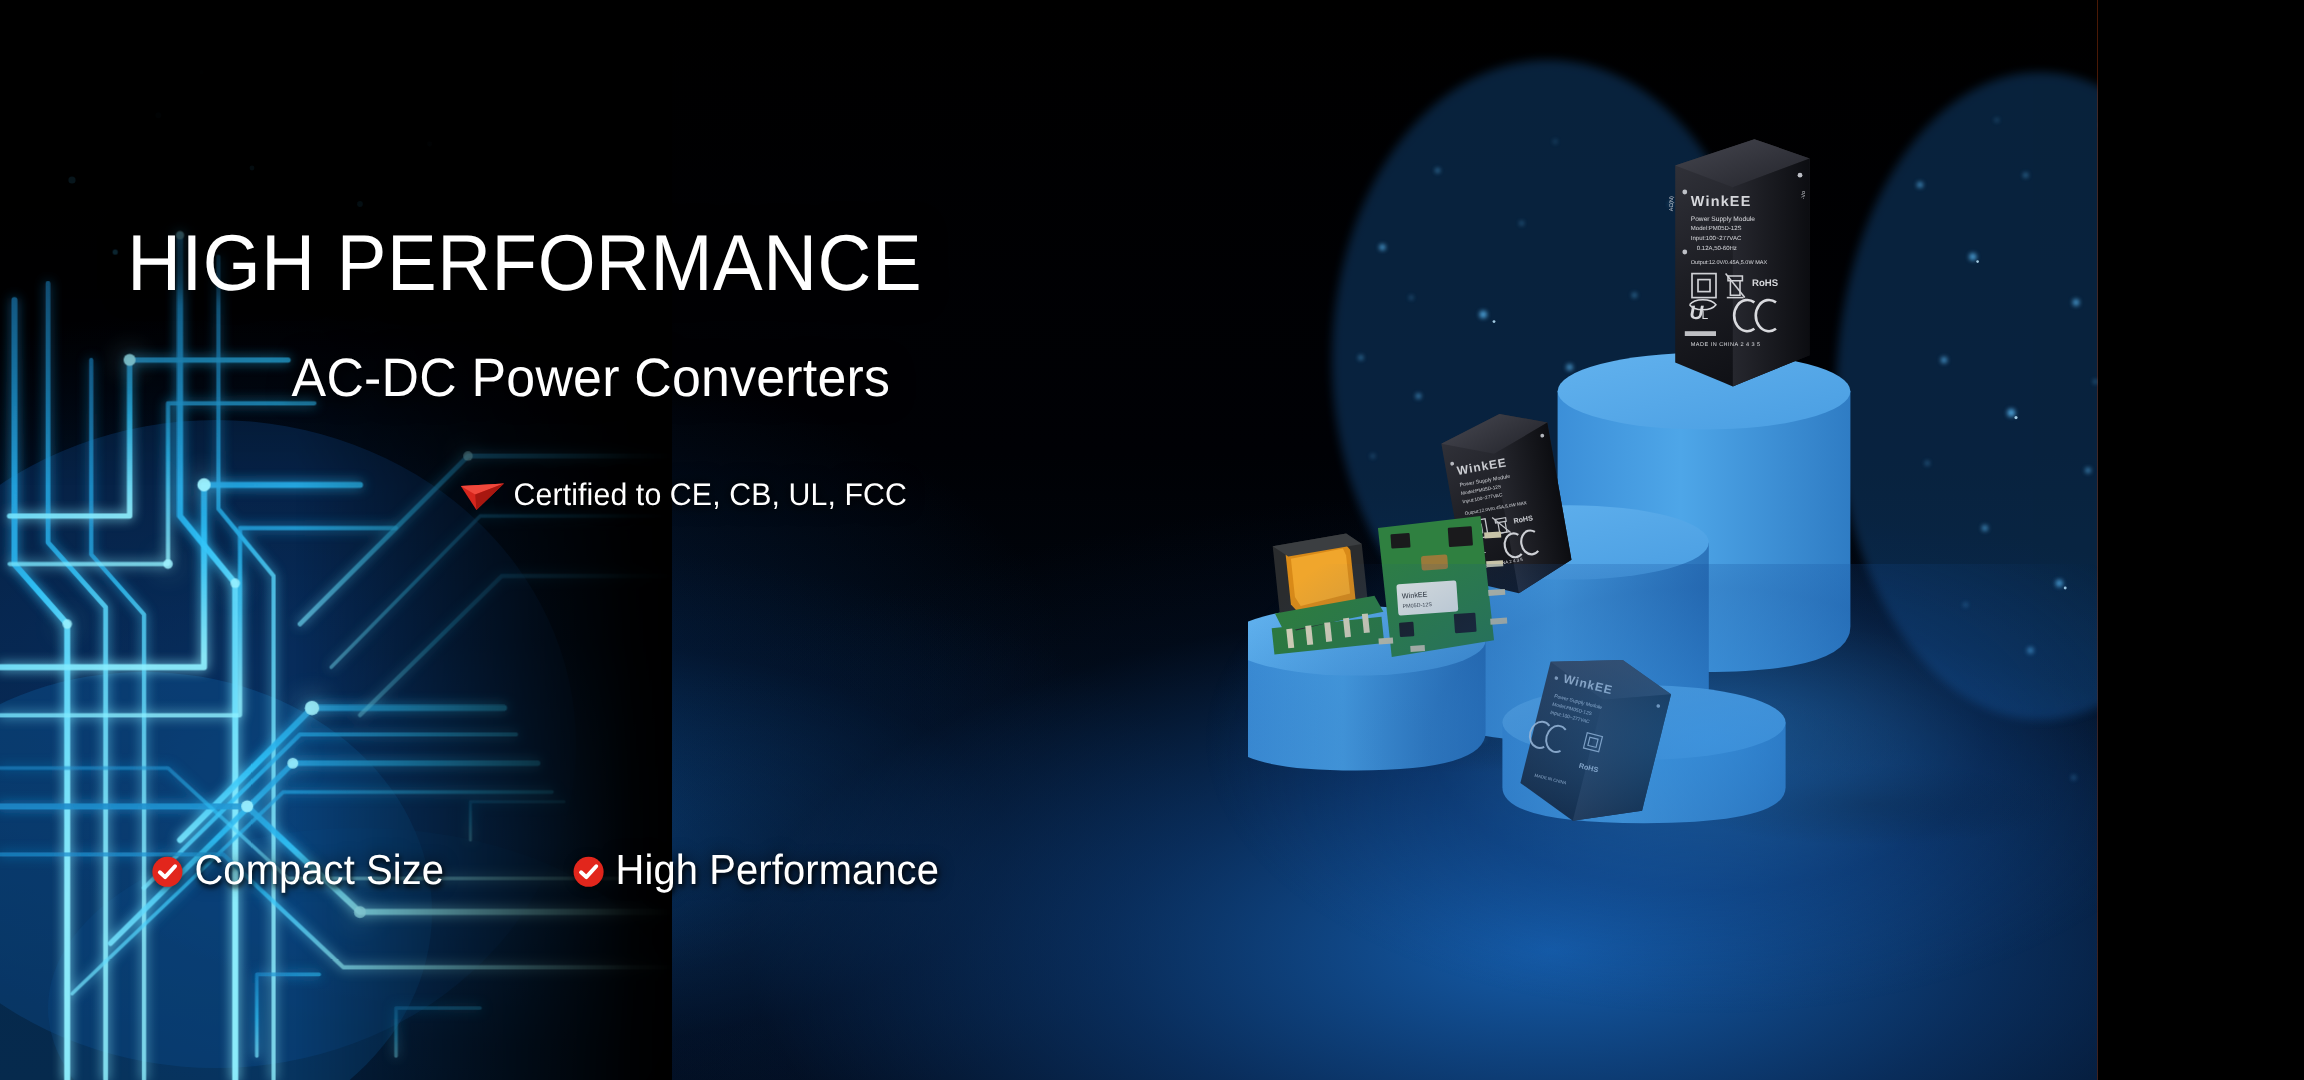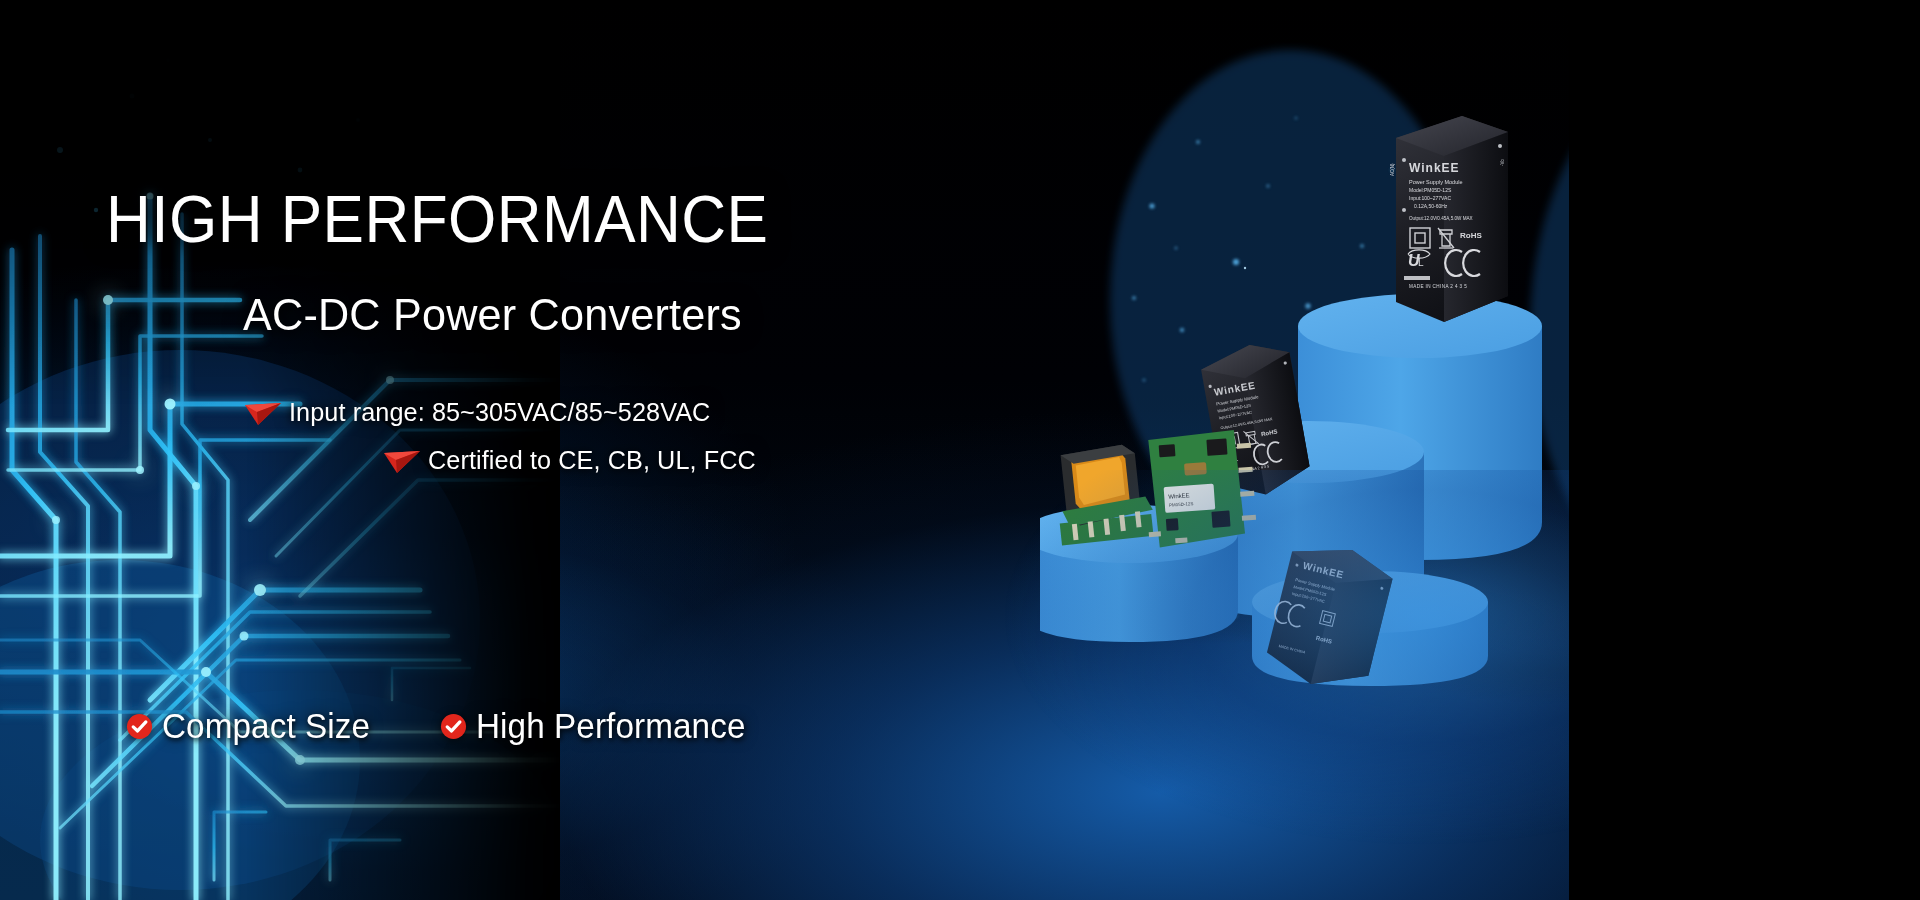--- a/index.html
+++ b/index.html
@@ -5,21 +5,21 @@
   * { margin:0; padding:0; box-sizing:border-box; }
   html, body {
     width:1920px; height:900px;
     background:#000;
     overflow:hidden;
     font-family:"Liberation Sans", sans-serif;
   }
 
   #banner {
     position:relative;
-    width:1569px; height:900px;
+    width:1748px; height:900px;
     background:#c2410c;
     overflow:hidden;
   }
 
   
   .bg-base {
     position:absolute; inset:0;
     background:
       radial-gradient(ellipse 62% 52% at 74% 88%, rgba(22,96,176,.95) 0%, rgba(12,58,116,.72) 34%, rgba(4,22,50,.30) 62%, rgba(0,0,0,0) 82%),
       radial-gradient(ellipse 40% 34% at 26% 78%, rgba(16,92,170,.58) 0%, rgba(5,34,74,.24) 55%, rgba(0,0,0,0) 80%),
@@ -105,21 +105,21 @@
     font-weight:400;
     letter-spacing:.1px;
     transform:scaleX(.97);
     transform-origin:left center;
     text-shadow:0 1px 7px rgba(0,0,0,.95), 0 0 16px rgba(0,0,0,.8);
   }
 
   .features {
     position:absolute; left:126px; top:706px;
     display:flex; align-items:center;
-    gap:59px;
+    gap:96px;
   }
   .feature { display:flex; align-items:center; white-space:nowrap; }
   .check-badge {
     flex:0 0 auto;
     width:27px; height:27px;
     margin-right:9px;
     display:block;
     filter:drop-shadow(0 1px 4px rgba(0,0,0,.7));
   }
   .feature-label {
@@ -526,28 +526,20 @@
 
   <div class="floor-glow"></div>
 
   <div class="content">
 
     <div class="headline">HIGH PERFORMANCE</div>
     <div class="subhead">AC-DC Power Converters</div>
 
     <div class="bullets">
 
-      <div class="bullet" style="padding-left:243px;">
-        <svg class="bullet-arrow" viewBox="0 0 40 28">
-          <path d="M2 7 L38 5 L15 27 Z" fill="#d7261d"></path>
-          <path d="M2 7 L38 5 L14 14 Z" fill="#f0483c"></path>
-          <path d="M14 14 L38 5 L15 27 Z" fill="#a81710"></path>
-        </svg>
-        <span class="bullet-text">Input range: 85~305VAC/85~528VAC</span>
-      </div>
 
 
 
       <div class="bullet" style="padding-left:382px;">
         <svg class="bullet-arrow" viewBox="0 0 40 28">
           <path d="M2 7 L38 5 L15 27 Z" fill="#d7261d"></path>
           <path d="M2 7 L38 5 L14 14 Z" fill="#f0483c"></path>
           <path d="M14 14 L38 5 L15 27 Z" fill="#a81710"></path>
         </svg>
         <span class="bullet-text">Certified to CE, CB, UL, FCC</span>

